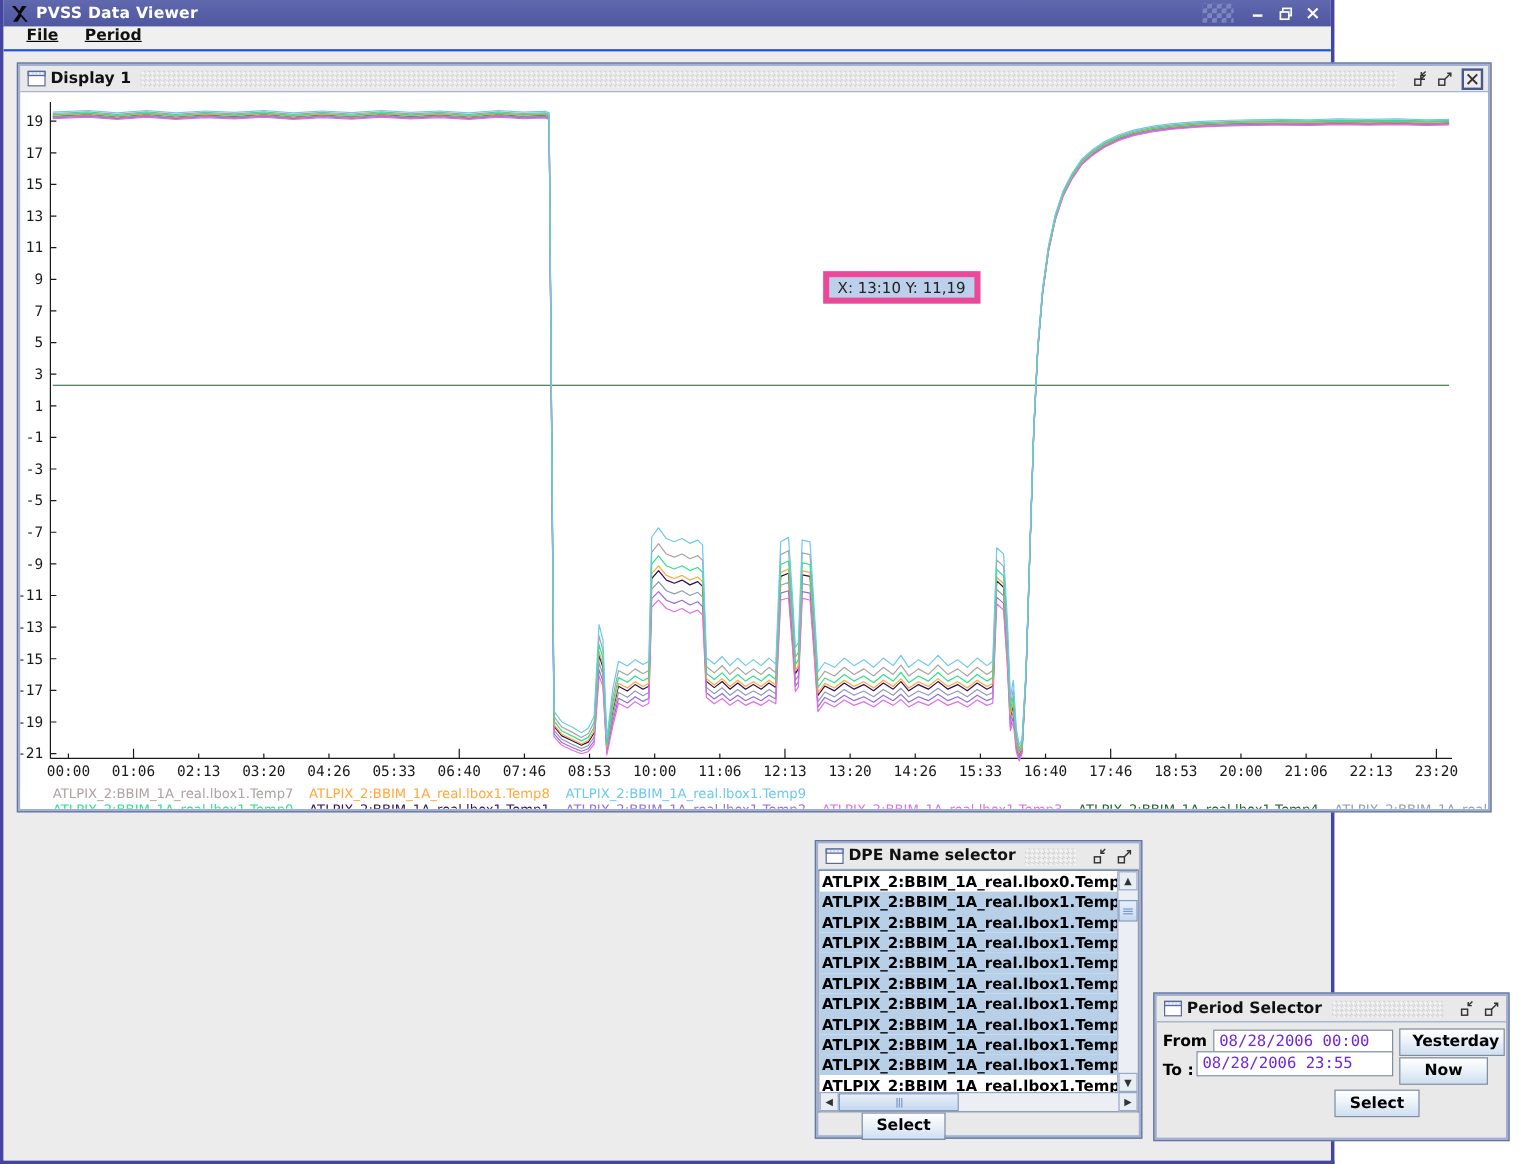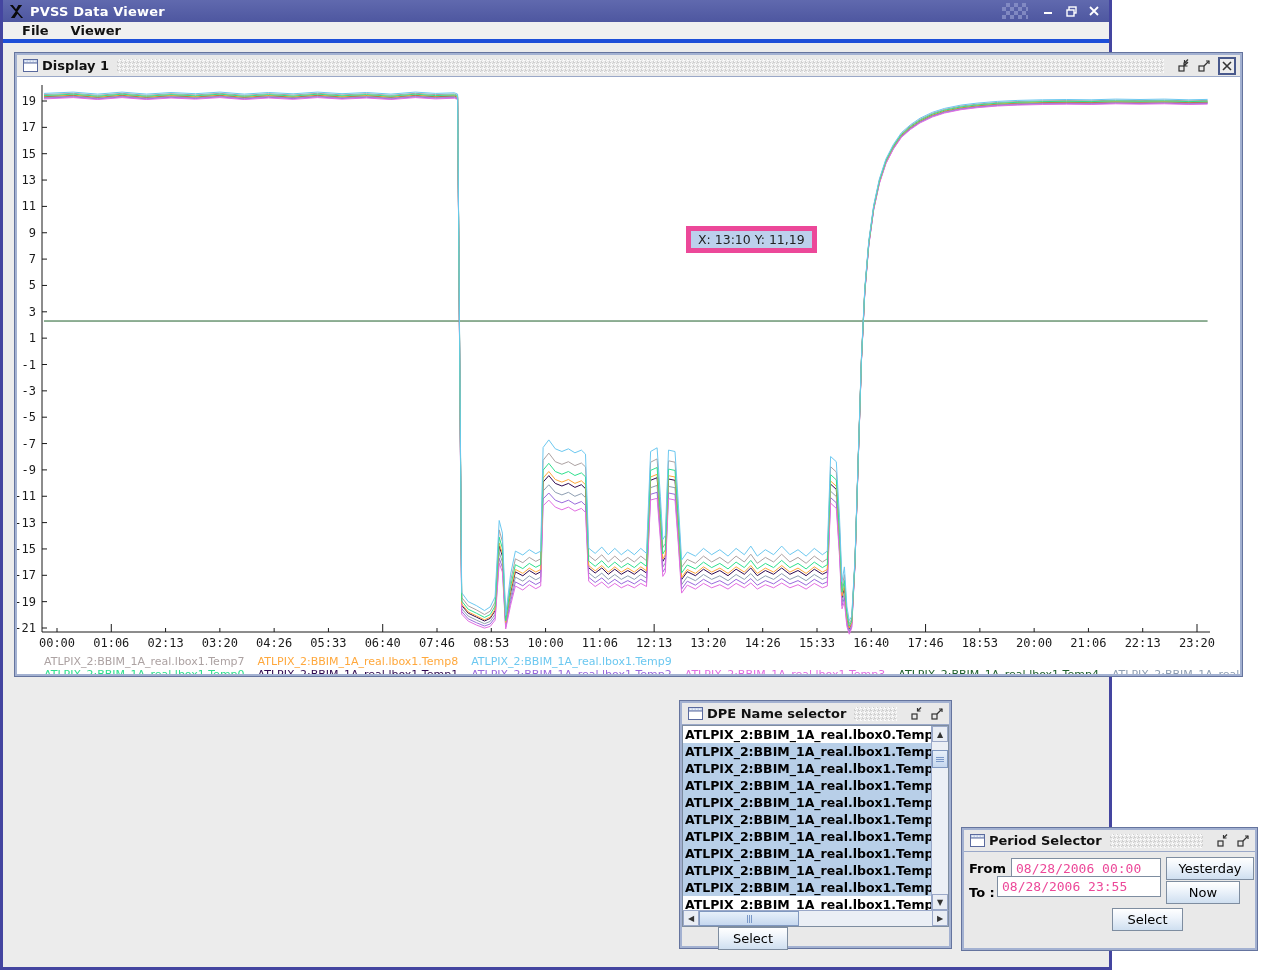--- a/index.html
+++ b/index.html
@@ -11,21 +11,21 @@
   .xlogo { width:15px; height:15px; margin-right:6px; flex:0 0 auto; }
   .titlebar .title { color:#fff; font-weight:bold; font-size:13px; letter-spacing:.2px; }
   .tb-right { position:absolute; right:8px; top:0; height:22px; display:flex; align-items:center; gap:9px; }
   .dither { width:26px; height:16px; margin-right:4px;
     background-image:linear-gradient(45deg,#8B93C9 25%,transparent 25%,transparent 75%,#8B93C9 75%),
                      linear-gradient(45deg,#8B93C9 25%,transparent 25%,transparent 75%,#8B93C9 75%);
     background-size:8px 8px; background-position:0 0,4px 4px; opacity:.8; }
   .tbbtn { color:#fff; width:14px; height:14px; display:flex; align-items:center; justify-content:center; cursor:default; }
 
   
-  .menubar { height:21px; background:#F0F0F0; border-bottom:4px solid #1d4ed8; display:flex; align-items:center; padding-left:8px; }
+  .menubar { height:21px; background:#F0F0F0; border-bottom:2px solid #1d4ed8; display:flex; align-items:flex-start; padding-left:8px;text-decoration:underline; }
   .menu-item { font-weight:bold; font-size:13px; color:#111; padding:0 11px; }
 
   
   .desktop { position:relative; height:924px; background:#ECECEC; }
 
   
   .iframe { position:absolute; border:1px solid #65749E; background:#A3B1D1; padding:2px; }
   .iframe-inner { width:100%; height:100%; background:#E9E9E9; display:flex; flex-direction:column; }
   .iframe-titlebar { height:22px; background:#E9E9E9; border-bottom:1px solid #9AA8C8; display:flex; align-items:center; padding:0 4px; flex:0 0 auto; }
   .if-icon { width:15px; height:13px; margin:0 4px 0 2px; flex:0 0 auto; }
@@ -57,27 +57,27 @@
   .sbtn { position:absolute; left:0; width:16px; height:16px; background:#E9EDF4; border:1px solid #9AA8C8; display:flex; align-items:center; justify-content:center; font-size:8px; color:#333; }
   .vthumb { position:absolute; left:0; top:24px; width:16px; height:18px; background:linear-gradient(#E7F0FA,#C6D8EF); border:1px solid #8098C0; }
   .grip-h { display:flex; flex-direction:column; gap:1px; align-items:center; justify-content:center; height:100%; }
   .grip-h i { display:block; width:8px; height:1px; background:#7A98C8; }
   .hscroll { height:17px; width:100%; background:#EBEFF5; border:1px solid #7E8DA0; border-top:1px solid #9AA8C8; position:relative; flex:0 0 auto; }
   .hthumb { position:absolute; top:0; left:16px; width:100px; height:15px; background:linear-gradient(#E7F0FA,#C6D8EF); border:1px solid #8098C0; display:flex; gap:1px; align-items:center; justify-content:center; }
   .hthumb i { display:block; width:1px; height:8px; background:#7A98C8; }
   .dpe-footer { flex:1; display:flex; align-items:center; padding-left:36px; }
 
   
-  .mbtn { background:linear-gradient(#FFFFFF,#EEF4FB 40%,#CFDFF0); border:1px solid #7E8DA0; font-family:"DejaVu Sans",sans-serif; font-weight:normal; font-size:13px; color:#000; height:23px; padding:0 10px; cursor:default; }
+  .mbtn { background:linear-gradient(#FFFFFF,#EEF4FB 40%,#CFDFF0); border:1px solid #7E8DA0; font-family:"DejaVu Sans",sans-serif; font-weight:bold; font-size:13px; color:#000; height:23px; padding:0 10px; cursor:default; }
 
   
   #period-frame { left:958px; top:784px; width:297px; height:124px; }
   .period-body { position:relative; flex:1; }
   .plabel { position:absolute; font-weight:bold; font-size:13px; color:#000; }
-  .pinput { position:absolute; height:21px; background:#fff; border:1px solid #7E8DA0; font-family:"DejaVu Sans Mono",monospace; font-size:13px; color:#ec4899; padding:0 4px; }
+  .pinput { position:absolute; height:21px; background:#fff; border:1px solid #7E8DA0; font-family:"DejaVu Sans Mono",monospace; font-size:13px; color:#6d28d9; padding:0 4px; }
   .pbtn { position:absolute; height:23px; }
 
   svg { overflow:visible; }
 </style>
 </head>
 <body>
 
 <div class="app">
 
   <div class="titlebar">
@@ -101,21 +101,21 @@
       <div class="tbbtn">
         <svg width="10" height="10" viewBox="0 0 10 10">
             <path d="M1 1 L9 9 M9 1 L1 9" stroke="#fff" stroke-width="1.8"></path>
           </svg>
       </div>
     </div>
   </div>
 
   <div class="menubar">
     <span class="menu-item">File</span>
-    <span class="menu-item">Viewer</span>
+    <span class="menu-item">Period</span>
   </div>
 
   <div class="desktop">
 
     <div class="iframe" id="display-frame">
       <div class="iframe-inner">
         <div class="iframe-titlebar">
           <svg class="if-icon" viewBox="0 0 15 13">
             <rect x="0.5" y="0.5" width="14" height="12" fill="#fff" stroke="#5A6A9E"></rect>
             <rect x="0.5" y="0.5" width="14" height="3.5" fill="#C8D4EA" stroke="#5A6A9E"></rect>

